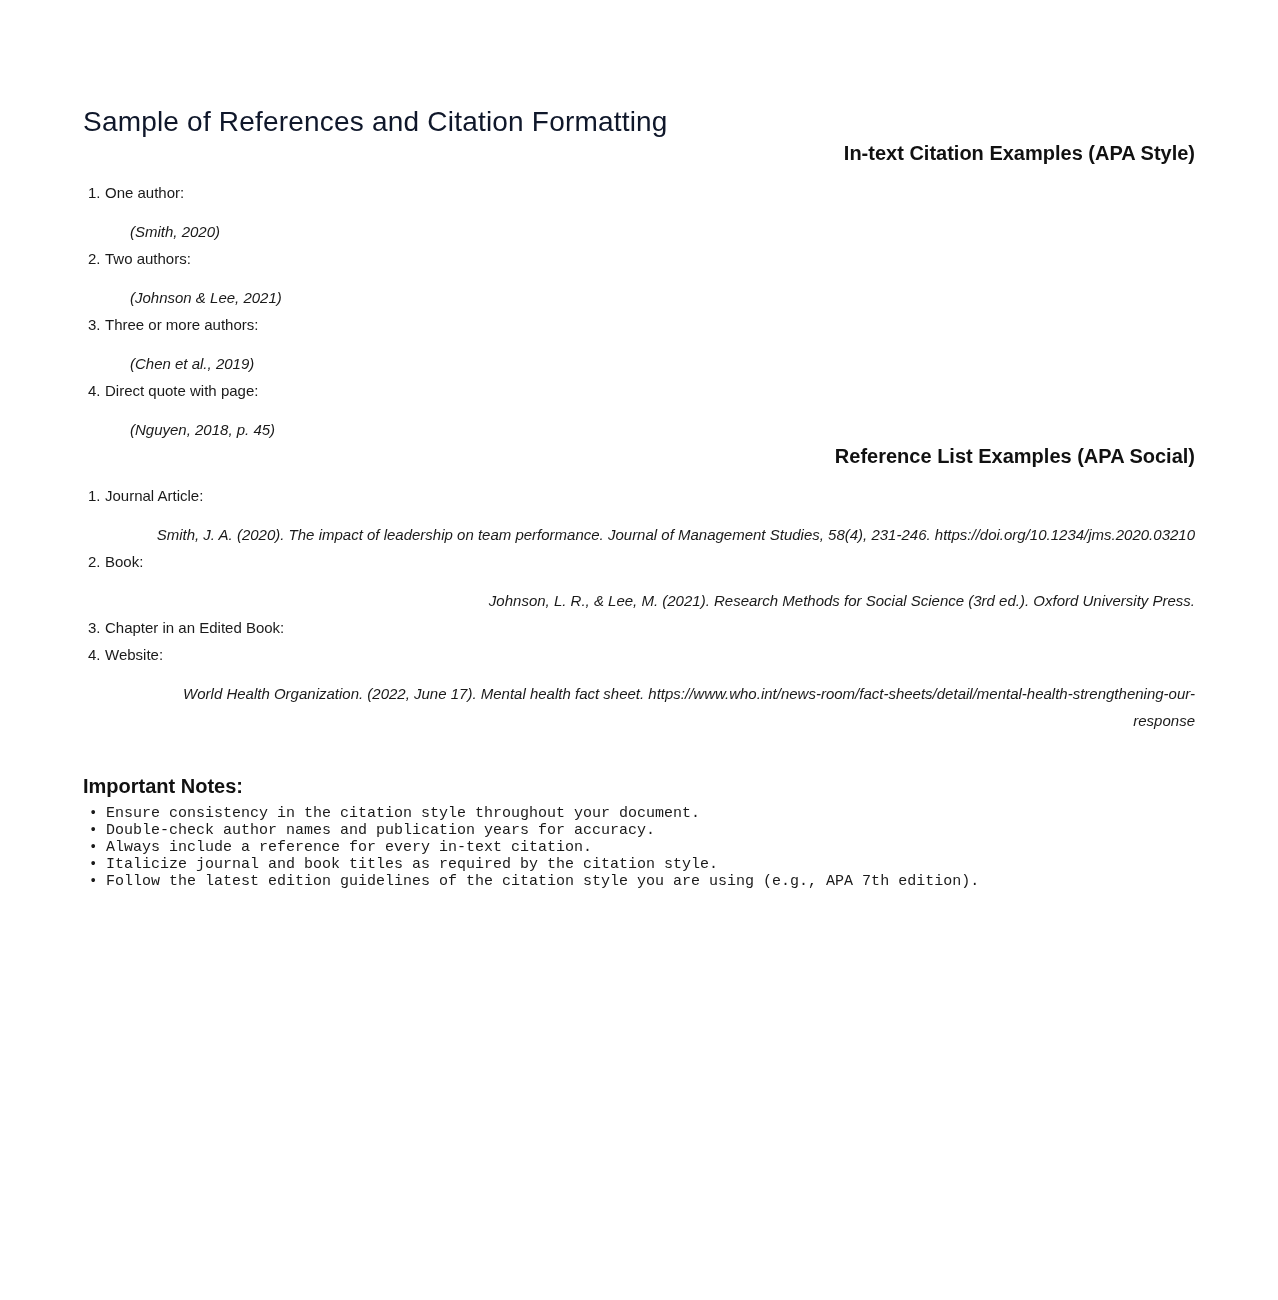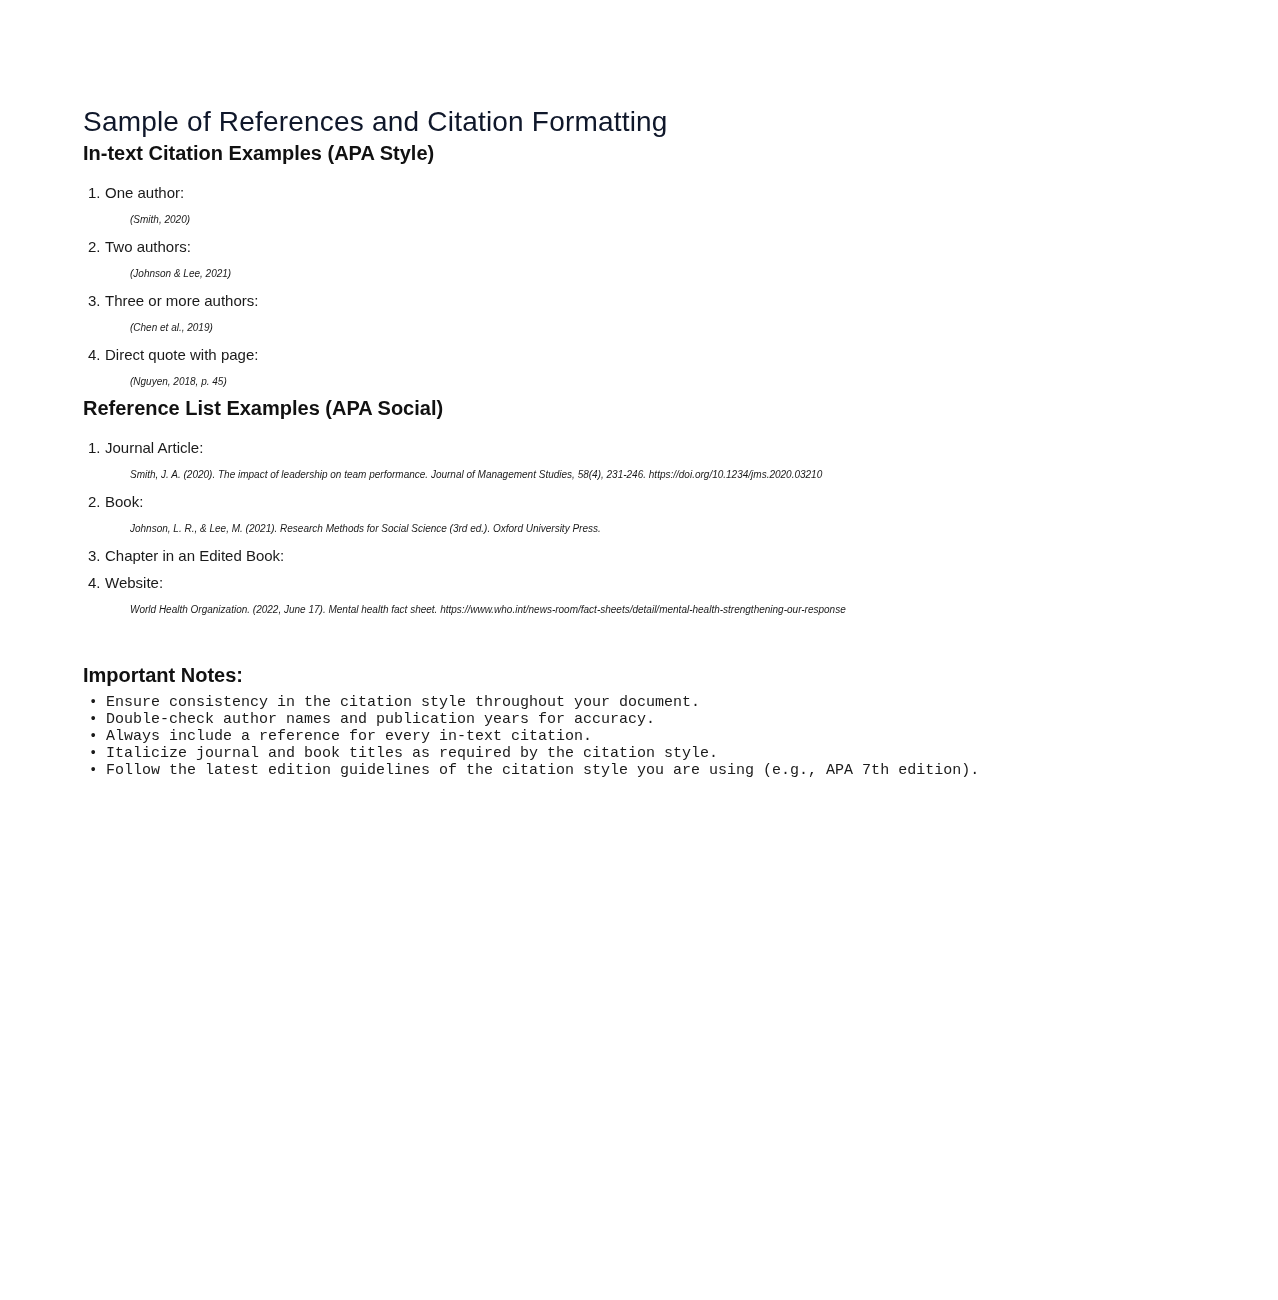--- a/index.html
+++ b/index.html
@@ -31,46 +31,49 @@
     font-weight: 400;
     color: #0f172a;
     letter-spacing: 0.2px;
   }
   h2.section-heading {
     font-size: 20px;
     line-height: 27px;
     font-weight: 700;
     color: #111111;
     margin: 0;
+    text-align: right;
   }
   .intext-heading { margin-top: 45px; }
   .reference-heading { margin-top: 34px; }
   .olist {
     margin-top: 12px;
     font-size: 15px;
     line-height: 27px;
   }
   .oitem {
     padding-left: 5px;
   }
   .num {
     display: inline-block;
     min-width: 17px;
   }
   .cite {
     font-style: italic;
-    font-size: 10px;
+    font-size: 15px;
     line-height: 27px;
+    margin-top: 12px;
   }
   .cite-intext {
     margin-left: 47px;
   }
   .cite-ref {
     margin-left: 23px;
     text-indent: 24px;
+    text-align: right;
   }
   h3.notes-heading {
     font-size: 20px;
     line-height: 27px;
     font-weight: 700;
     color: #111111;
     margin: 39px 0 0 0;
   }
   ul.bullets {
     list-style: none;

